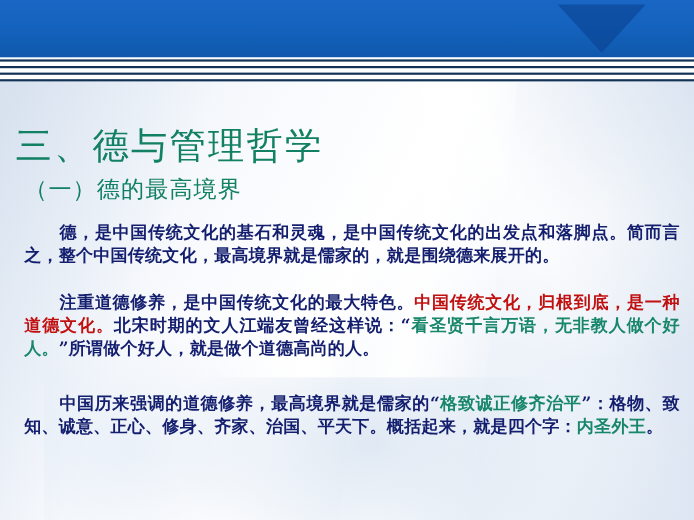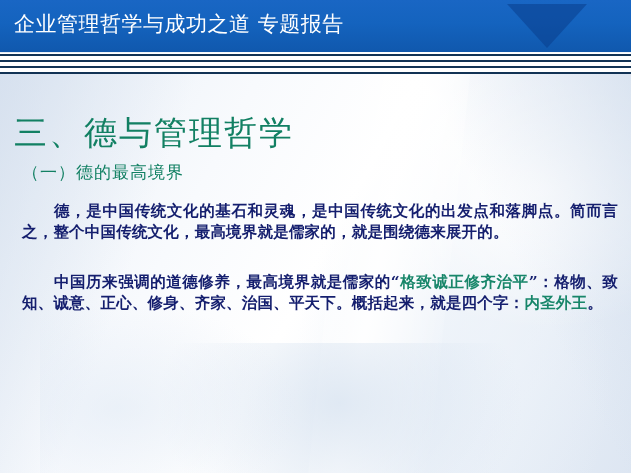--- a/index.html
+++ b/index.html
@@ -115,21 +115,21 @@
     letter-spacing: 2px;
     white-space: nowrap;
     margin-top: 38px;
   }
   #sub-heading {
     position: absolute;
     left: 22px;
     top: 157px;
     color: #128063;
     font-family: "DejaVu Serif", "Liberation Serif", serif;
-    font-size: 17px;
+    font-size: 21px;
     line-height: 30px;
     letter-spacing: 1px;
     white-space: nowrap;
   }
 
   
   #body-copy {
     position: absolute;
     left: 22px;
     top: 200px;
@@ -157,32 +157,32 @@
 <div id="slide">
 
   <div class="bg-sweep sweep-a"></div>
   <div class="bg-sweep sweep-b"></div>
   <div class="bg-sweep sweep-c"></div>
   <div class="bg-sweep sweep-d"></div>
   <div class="bg-sweep sweep-e"></div>
 
   <div id="header">
     <div id="header-triangle"></div>
-    <div id="header-title">企业管理哲学与成功之道  专题报告</div>
   </div>
 
   <div id="rules">
     <div class="rule r1"></div>
     <div class="rule r2"></div>
     <div class="rule r3"></div>
     <div class="rule r4"></div>
   </div>
 
   <div id="section-heading">三、德与管理哲学</div>
 
   <div id="sub-heading">（一）德的最高境界</div>
 
   <div id="body-copy">
       <div class="para"><span>德，是中国传统文化的基石和灵魂，是中国传统文化的出发点和落脚点。简而言之，整个中国传统文化，最高境界就是儒家的，就是围绕德来展开的。</span></div>
+      <div class="para"><span>注重道德修养，是中国传统文化的最大特色。</span><span class="hl-red">中国传统文化，归根到底，是一种道德文化。</span><span>北宋时期的文人江端友曾经这样说：“</span><span class="hl-green">看圣贤千言万语，无非教人做个好人。</span><span>”所谓做个好人，就是做个道德高尚的人。</span></div>
       <div class="para"><span>中国历来强调的道德修养，最高境界就是儒家的“</span><span class="hl-green">格致诚正修齐治平</span><span>”：格物、致知、诚意、正心、修身、齐家、治国、平天下。概括起来，就是四个字：</span><span class="hl-green">内圣外王</span><span>。</span></div>
     </div>
 
 </div>
 
 </body></html>

